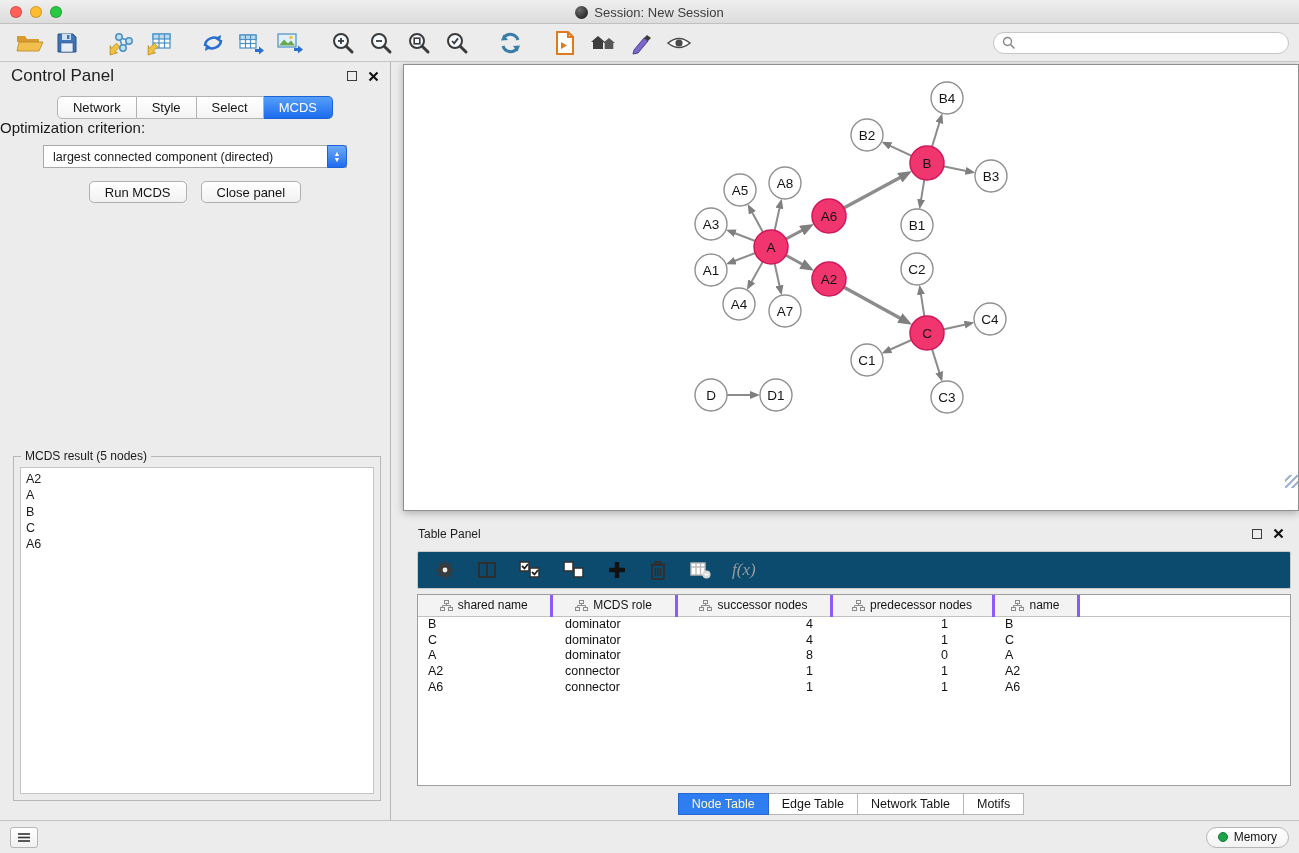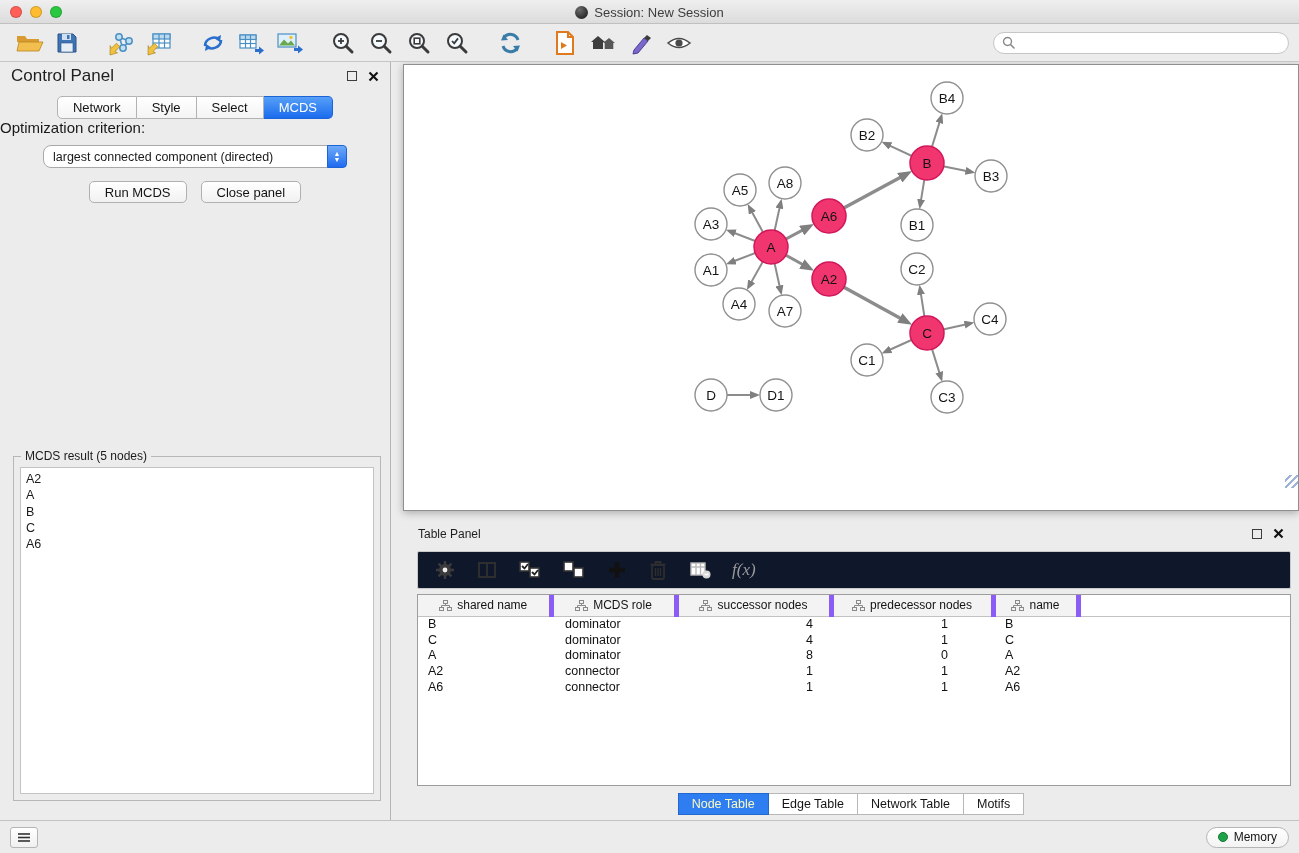--- a/index.html
+++ b/index.html
@@ -25,48 +25,48 @@
   .control-panel{position:absolute;left:0;top:62px;width:391px;bottom:33px;background:#ececec;border-right:1px solid #b5b5b5}
   .panel-header{height:28px;display:flex;align-items:center;padding:0 11px;font-size:17px;color:#1e1e1e}
   .panel-controls{margin-left:auto;display:flex;gap:11px;align-items:center}
   .float-box{width:10px;height:10px;border:1.6px solid #3c3c3c;display:inline-block}
   .tabs-row{display:flex;justify-content:center;margin-top:6px}
   .tabseg{border:1px solid #b3b3b3;border-left-width:0;background:linear-gradient(#ffffff,#f4f4f4);font-size:13px;padding:3px 15px;color:#141414}
   .tabseg:first-child{border-radius:5px 0 0 5px;border-left-width:1px}
   .tabseg:last-child{border-radius:0 5px 5px 0}
   .tabseg.active{background:linear-gradient(#56a0f8,#1c6bee);color:#fff;border-color:#1c63d6}
   .opt-label{text-align:left;font-size:15px}
-  .combo{margin:9px auto 0;width:304px;height:23px;border:1px solid #a9a9a9;border-radius:8px;background:#fff;display:flex;align-items:center;position:relative;font-size:12.5px;padding:0 24px 0 9px;white-space:nowrap}
+  .combo{margin:9px auto 0;width:304px;height:23px;border:1px solid #a9a9a9;border-radius:0;background:#fff;display:flex;align-items:center;position:relative;font-size:12.5px;padding:0 24px 0 9px;white-space:nowrap}
   .combo-step{position:absolute;right:-1px;top:-1px;bottom:-1px;width:20px;background:linear-gradient(#6fabf9,#1f6bef);border:1px solid #1c63d6;border-radius:0 4px 4px 0;display:flex;flex-direction:column;align-items:center;justify-content:center;color:#fff;font-size:7px;line-height:6px}
   .btn-row{display:flex;justify-content:center;gap:14px;margin-top:13px}
   .btn{height:22px;padding:0 15px;border:1px solid #b0b0b0;border-radius:5px;background:linear-gradient(#ffffff,#f1f1f1);font-size:13px;color:#141414;font-family:"Liberation Sans",sans-serif}
   .result-box{position:absolute;left:13px;right:9px;top:394px;bottom:19px;border:1px solid #b7b7b7;padding:10px 6px 6px 6px}
   .result-legend{position:absolute;top:-8px;left:7px;background:#ececec;padding:0 4px;font-size:12px;color:#1a1a1a}
   .result-list{width:100%;height:100%;background:#fff;border:1px solid #c4c4c4;overflow:auto;padding:3px 5px;font-size:12.5px;line-height:16.3px}
 
   
   .net-window{position:absolute;left:403px;top:64px;width:896px;height:447px;background:#fff;border:1px solid #8f8f8f;box-shadow:0 2px 8px rgba(0,0,0,.28);z-index:2}
   .net-titlebar{height:22px;background:linear-gradient(#eeeeee,#d9d9d9);border-bottom:1px solid #b3b3b3;position:relative}
   .net-traffic{position:absolute;left:9px;top:5px;display:flex;gap:7px}
   .net-traffic .light{width:12px;height:12px}
   .net-title{position:absolute;left:0;right:0;top:0;height:22px;display:flex;align-items:center;justify-content:center;font-size:13px;color:#2c2c2c}
   .net-canvas{position:relative;width:894px;height:423px;background:#fff;overflow:hidden}
   .graph{position:absolute;left:0;top:0}
   .resize-grip{position:absolute;right:0;bottom:0;width:13px;height:13px;background:repeating-linear-gradient(135deg,transparent 0 3px,#9db3d8 3px 5px)}
 
   
   .table-panel{position:absolute;left:403px;top:521px;width:896px;bottom:33px;background:#ececec}
   .tp-header{height:25px;display:flex;align-items:center;padding:0 15px;font-size:12px;color:#1e1e1e}
-  .tp-toolbar{margin:5px 8px 0 14px;height:38px;background:#0f172a;border:1px solid #c9c9c9;border-radius:2px;display:flex;align-items:center;gap:20px;padding:0 16px}
+  .tp-toolbar{margin:5px 8px 0 14px;height:38px;background:#0c4a6e;border:1px solid #c9c9c9;border-radius:2px;display:flex;align-items:center;gap:20px;padding:0 16px}
   .tico{display:flex;align-items:center;justify-content:center;height:30px}
   .fx{font-family:"Liberation Serif",serif;font-style:italic;color:#9b9b9b;font-size:17px}
   .tp-tablewrap{margin:5px 8px 0 14px;height:192px;background:#fff;border:1px solid #9d9d9d;overflow:hidden}
   table{border-collapse:collapse;table-layout:fixed;width:100%}
   col.c0{width:133px}col.c1{width:125px}col.c2{width:155px}col.c3{width:162px}col.c4{width:85px}
-  th{height:21px;background:#f3f3f3;border-right:5px solid #8b5cf6;border-bottom:1px solid #c2c2c2;font-weight:normal;font-size:12px;color:#141414}
+  th{height:21px;background:#f3f3f3;border-right:3px solid #8b5cf6;border-bottom:1px solid #c2c2c2;font-weight:normal;font-size:12px;color:#141414}
   th.filler{background:#fff;border-right:none}
   .thc{display:flex;align-items:center;justify-content:center;gap:5px}
   td{height:15.7px;font-size:12.5px;color:#111;white-space:nowrap;overflow:hidden}
   td.a-l{text-align:left;padding-left:10px}
   td.a-l2{text-align:left;padding-left:14px}
   td.a-r{text-align:right;padding-right:18px}
   td.a-r2{text-align:right;padding-right:45px}
   td.a-l3{text-align:left;padding-left:12px}
   .tp-tabs{display:flex;justify-content:center;margin-top:7px}
   .tp-tab{border:1px solid #b7b7b7;border-left-width:0;background:#fff;font-size:12.5px;padding:3px 13px;color:#141414}

